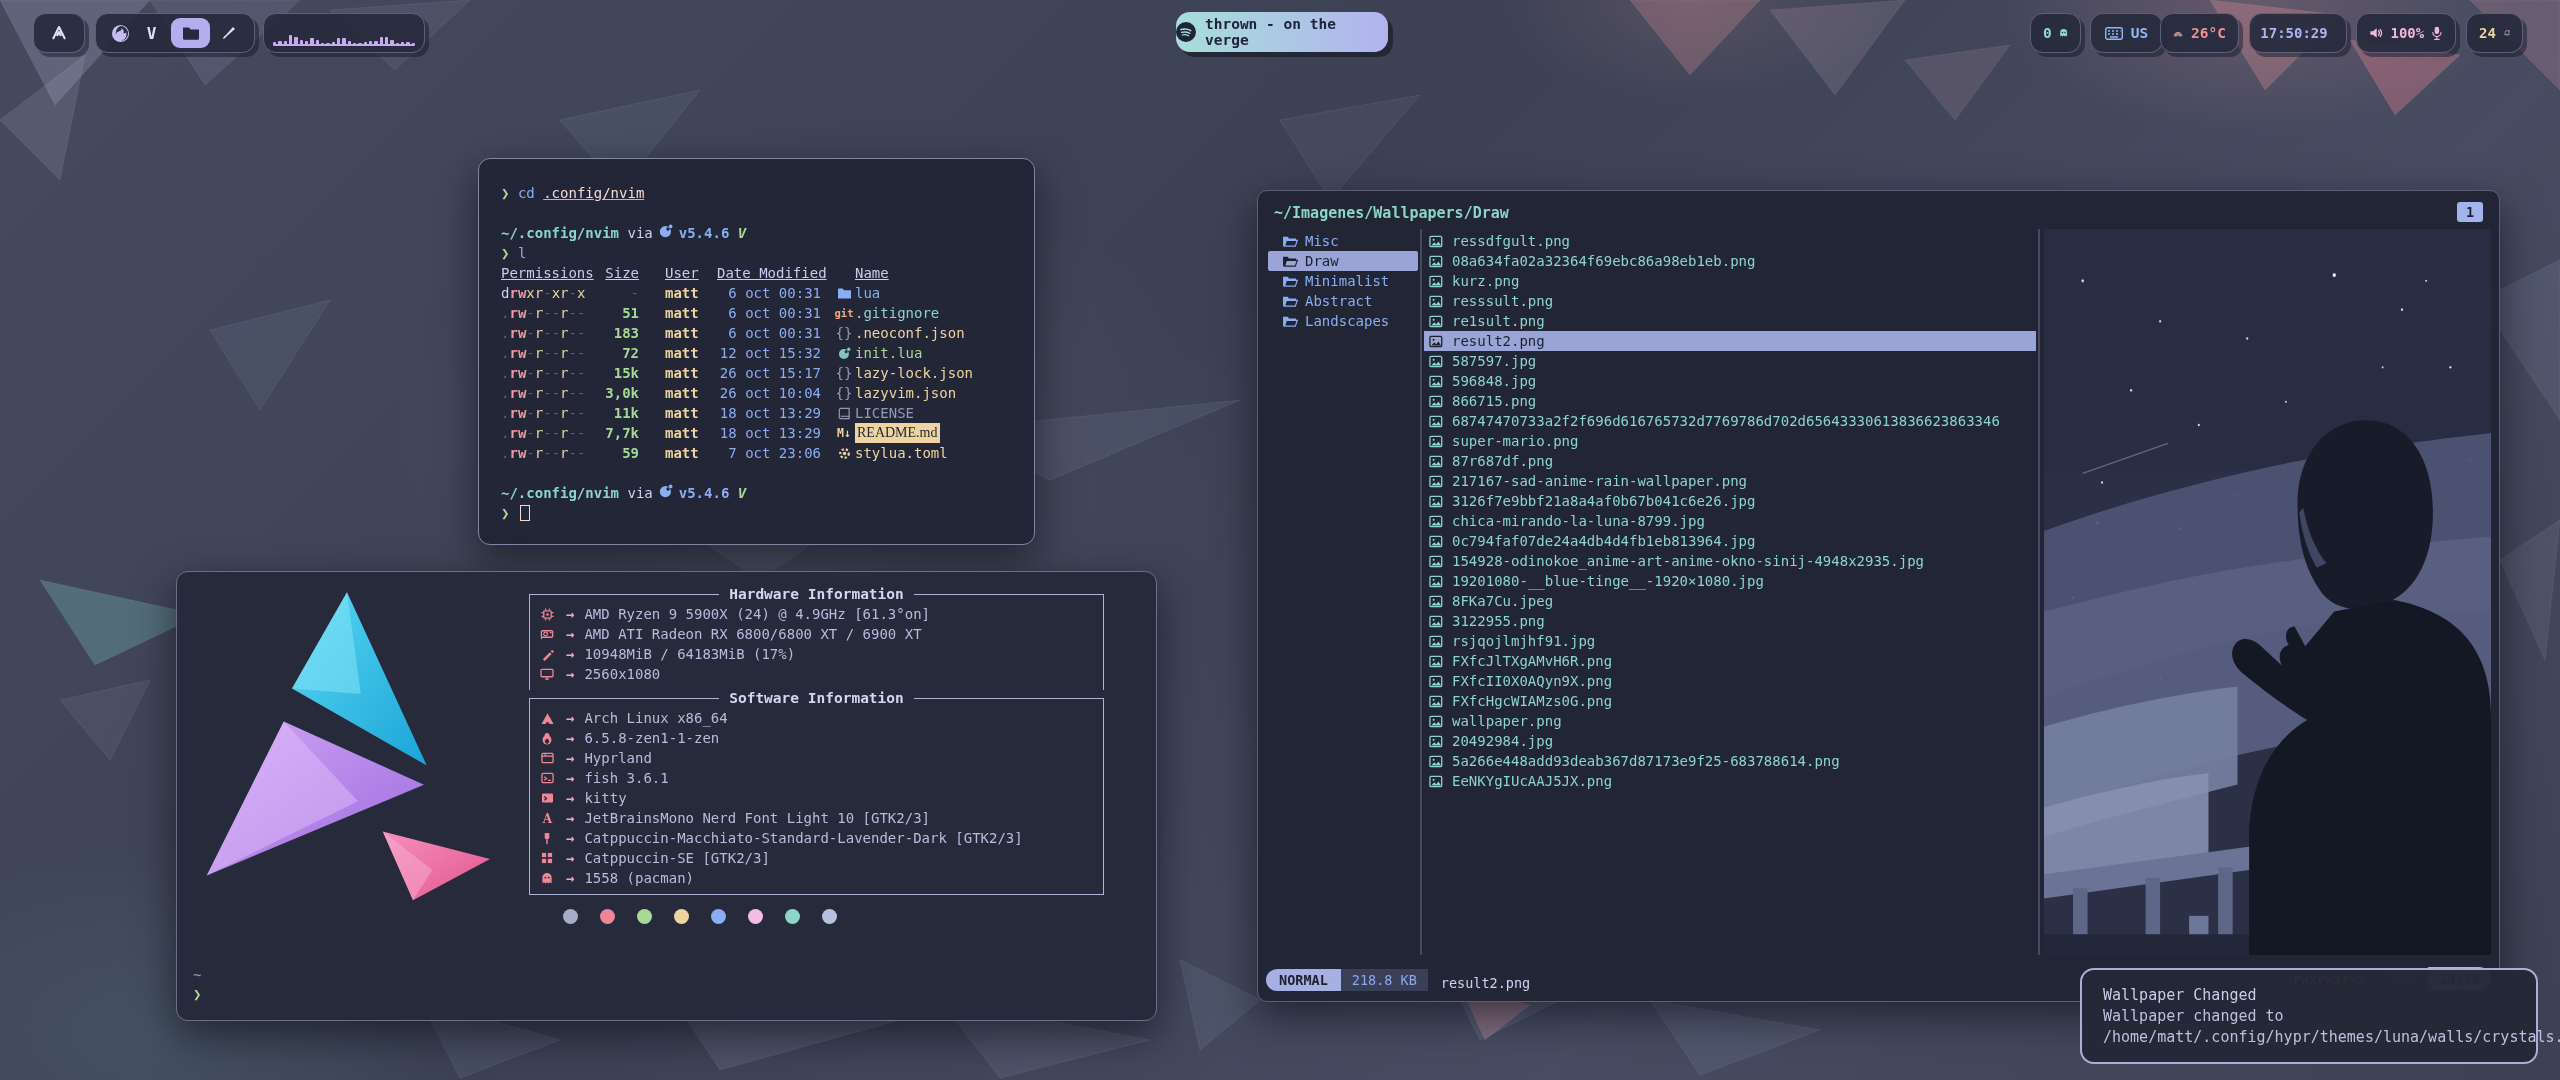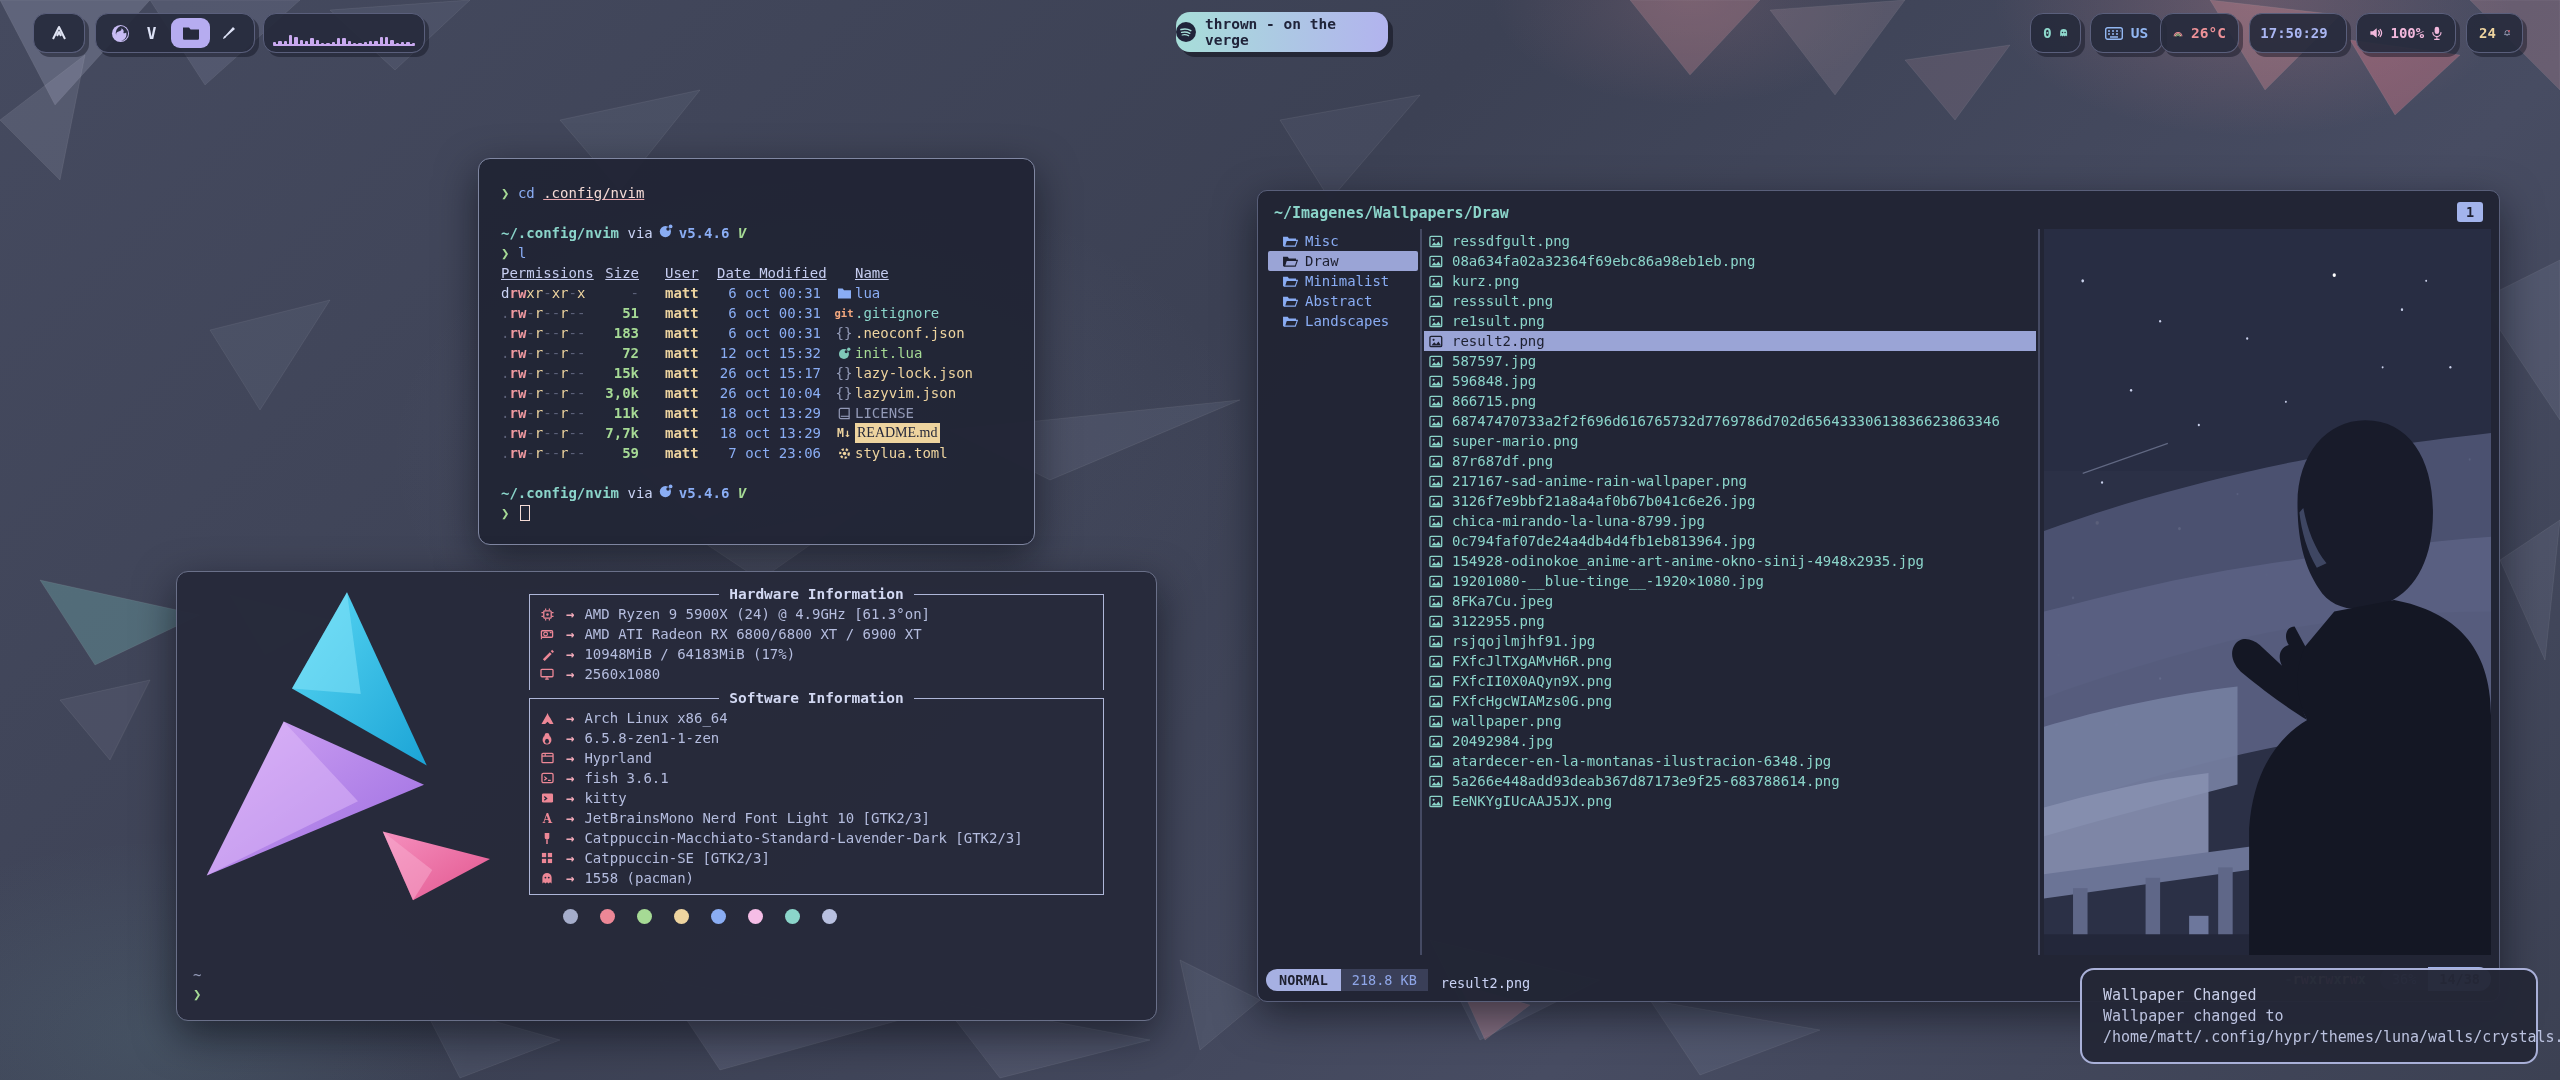--- a/index.html
+++ b/index.html
@@ -818,30 +818,20 @@
         </div>
         <div class="fm-row">
           <span class="ic">
             <svg width="14" height="13" viewBox="0 0 16 15">
               <rect x="1" y="1.5" width="13.6" height="12" rx="1.5" fill="none" stroke="#8bd5ca" stroke-width="1.5"></rect>
               <circle cx="5.2" cy="5.6" r="1.2" fill="#8bd5ca"></circle>
               <path d="M2.6 12.2 l3.4 -3.8 2.2 2.2 2.6 -3.2 3 4.8z" fill="#8bd5ca"></path>
             </svg>
           </span>
           <span>20492984.jpg</span>
-        </div>
-        <div class="fm-row">
-          <span class="ic">
-            <svg width="14" height="13" viewBox="0 0 16 15">
-              <rect x="1" y="1.5" width="13.6" height="12" rx="1.5" fill="none" stroke="#8bd5ca" stroke-width="1.5"></rect>
-              <circle cx="5.2" cy="5.6" r="1.2" fill="#8bd5ca"></circle>
-              <path d="M2.6 12.2 l3.4 -3.8 2.2 2.2 2.6 -3.2 3 4.8z" fill="#8bd5ca"></path>
-            </svg>
-          </span>
-          <span>atardecer-en-la-montanas-ilustracion-6348.jpg</span>
         </div>
         <div class="fm-row">
           <span class="ic">
             <svg width="14" height="13" viewBox="0 0 16 15">
               <rect x="1" y="1.5" width="13.6" height="12" rx="1.5" fill="none" stroke="#8bd5ca" stroke-width="1.5"></rect>
               <circle cx="5.2" cy="5.6" r="1.2" fill="#8bd5ca"></circle>
               <path d="M2.6 12.2 l3.4 -3.8 2.2 2.2 2.6 -3.2 3 4.8z" fill="#8bd5ca"></path>
             </svg>
           </span>
           <span>5a266e448add93deab367d87173e9f25-683788614.png</span>

